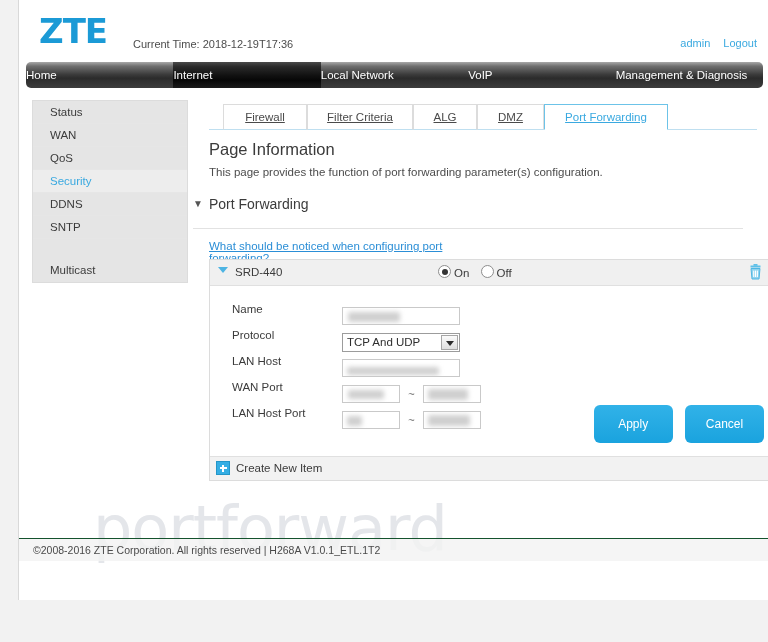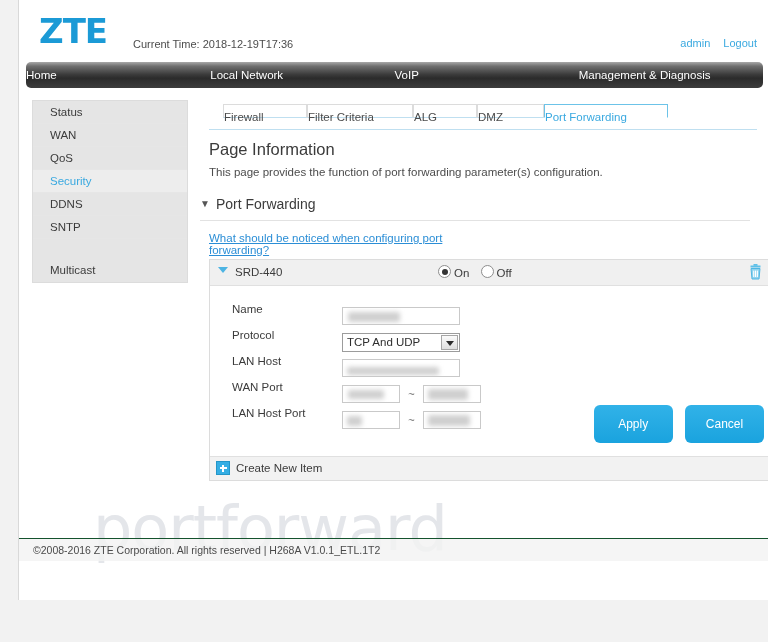--- a/index.html
+++ b/index.html
@@ -121,30 +121,32 @@
   #tabbar {
     position: absolute;
     left: 190px; top: 104px;
     width: 548px; height: 26px;
     border-bottom: 1px solid #bfdff0;
     box-sizing: border-box;
   }
   .tab {
     position: absolute;
     top: 0;
-    height: 14px;
+    height: 26px;
     line-height: 25px;
+    text-align: center;
     font-size: 11.5px;
     color: #4a4a4a;
     background: #ffffff;
     border: 1px solid #dcdcdc;
     border-bottom: 1px solid #bfdff0;
     box-sizing: border-box;
     cursor: pointer;
     white-space: nowrap;
+    text-decoration: underline;
   }
   .tab.active {
     color: #3aa9e0;
     border: 1px solid #6cc3e8;
     border-bottom: 1px solid #ffffff;
   }
 
   
   #content {
     position: absolute;
@@ -156,25 +158,25 @@
     color: #3b3b3b;
     margin: 0 0 7px 18px;
     font-weight: normal;
   }
   #page-info-desc {
     font-size: 11.5px;
     color: #4c4c4c;
     margin: 0 0 18px 18px;
   }
   #section-head {
-    margin-left: 9px;
+    margin-left: 2px;
     font-size: 14px;
     color: #3b3b3b;
     border-bottom: 1px solid #e2e2e2;
-    padding-bottom: 8px;
+    padding-bottom: 16px;
     width: 550px;
     box-sizing: border-box;
   }
   #section-head .caret {
     display: inline-block;
     color: #555555;
     font-size: 10px;
     margin-right: 6px;
     vertical-align: 2px;
     cursor: pointer;
@@ -416,20 +418,21 @@
       <div id="logo">ZTE</div>
       <div id="current-time">Current Time: 2018-12-19T17:36</div>
       <div id="account">
         <a href="#">admin</a>
         <a href="#">Logout</a>
       </div>
     </div>
 
     <div id="topnav">
       <div class="nav-item">Home</div>
+      <div class="nav-item active">Internet</div>
       <div class="nav-item">Local Network</div>
       <div class="nav-item">VoIP</div>
       <div class="nav-item">Management &amp; Diagnosis</div>
     </div>
 
     <div id="sidebar">
       <div class="side-item">Status</div>
       <div class="side-item">WAN</div>
       <div class="side-item">QoS</div>
       <div class="side-item active">Security</div>

